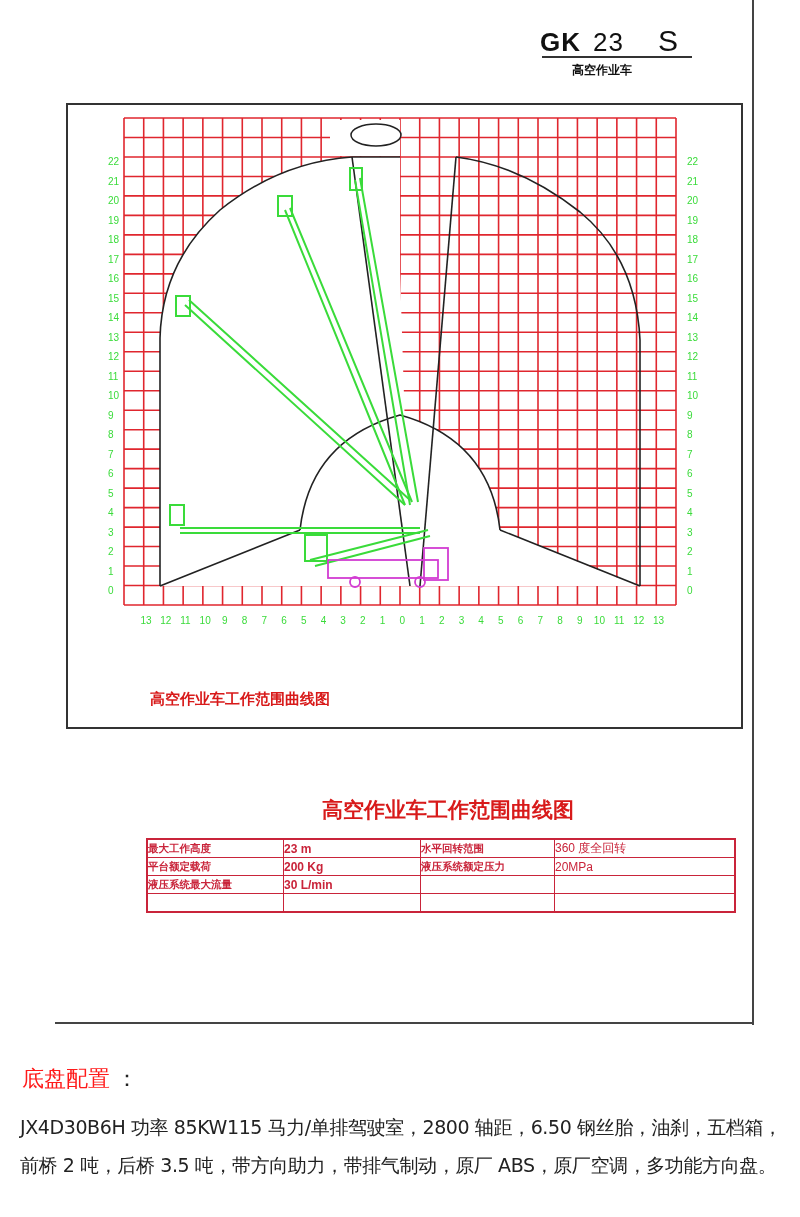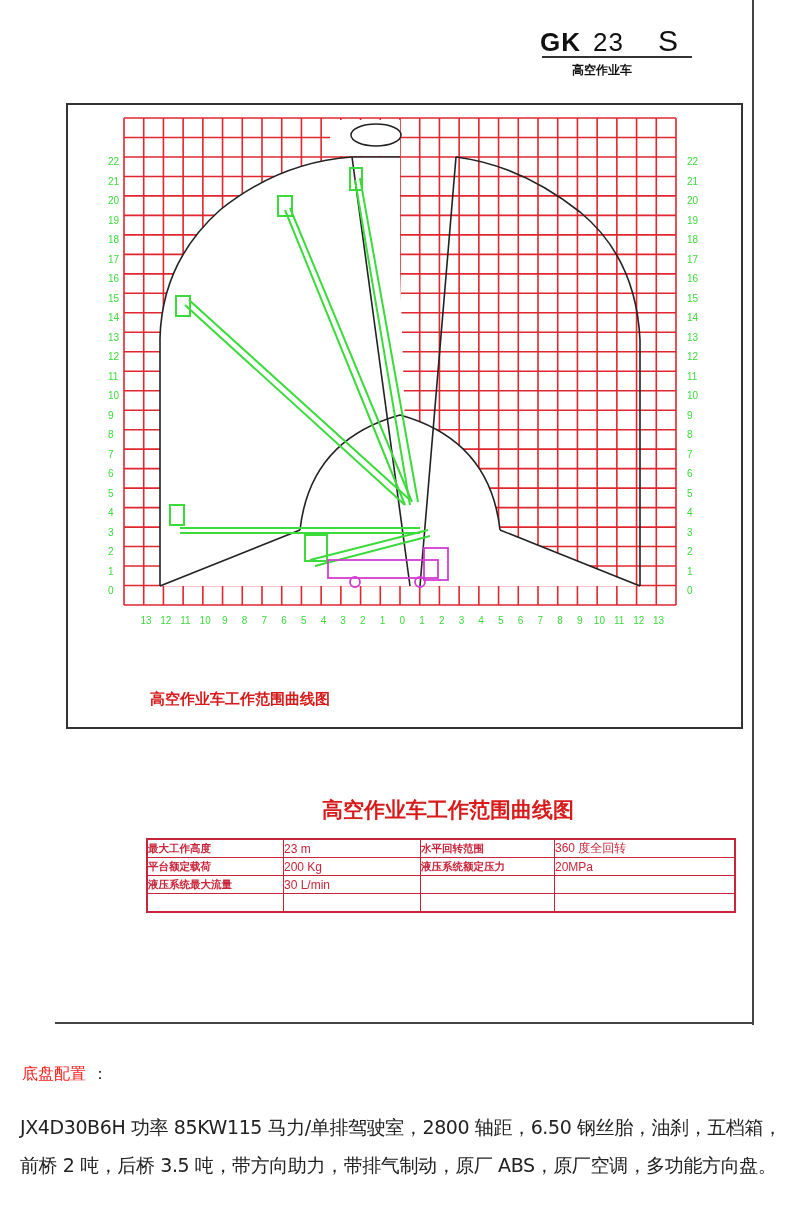--- a/index.html
+++ b/index.html
@@ -14,23 +14,23 @@
   .title-rule { position:absolute; left:2px; top:36px; width:150px; height:2px; background:#333; }
   .title-sub { position:absolute; left:32px; top:42px; font-size:12px; font-weight:bold; color:#111; letter-spacing:0; }
   .diagram-frame { position:absolute; left:66px; top:103px; width:677px; height:626px; border:2px solid #333; box-sizing:border-box; }
   .chart-svg { position:absolute; left:0; top:0; }
   .diagram-caption { position:absolute; left:150px; top:690px; font-family:Liberation Mono, monospace; font-size:15px; color:#d81a1a; font-weight:bold; }
   .spec-title { position:absolute; left:322px; top:796px; font-family:"DejaVu Serif", serif; font-size:21px; color:#d81a1a; font-weight:bold; }
   .spec-table { position:absolute; left:146px; top:838px; width:590px; border-collapse:collapse; border:2px solid #c9243a; }
   .spec-table td { border:1.5px solid #c9243a; height:17px; padding:0 0; font-size:12px; color:#c9243a; white-space:nowrap; overflow:hidden; font-family:"Liberation Sans Narrow","Liberation Sans", sans-serif; }
   .spec-table td.lbl { font-weight:bold; font-size:10.5px; }
   .spec-table td.c1 { width:135px; }
-  .spec-table td.c2 { width:136px; }
+  .spec-table td.c2 { width:136px;font-weight:bold; }
   .spec-table td.c3 { width:133px; }
-  .chassis-heading { position:absolute; left:22px; top:1064px; font-size:16px; color:#ff1a1a; }
+  .chassis-heading { position:absolute; left:22px; top:1064px; font-size:22px; color:#ff1a1a; }
   .chassis-heading .colon { color:#222; margin-left:6px; }
   .chassis-text { position:absolute; left:20px; top:1108px; width:770px; font-size:19px; line-height:38px; color:#222; font-family:"DejaVu Sans", sans-serif; letter-spacing:-0.4px; }
 </style>
 </head>
 <body>
 
 <div class="vline-right"></div>
 <div class="hline-bottom"></div>
 
 <div class="title-block">

